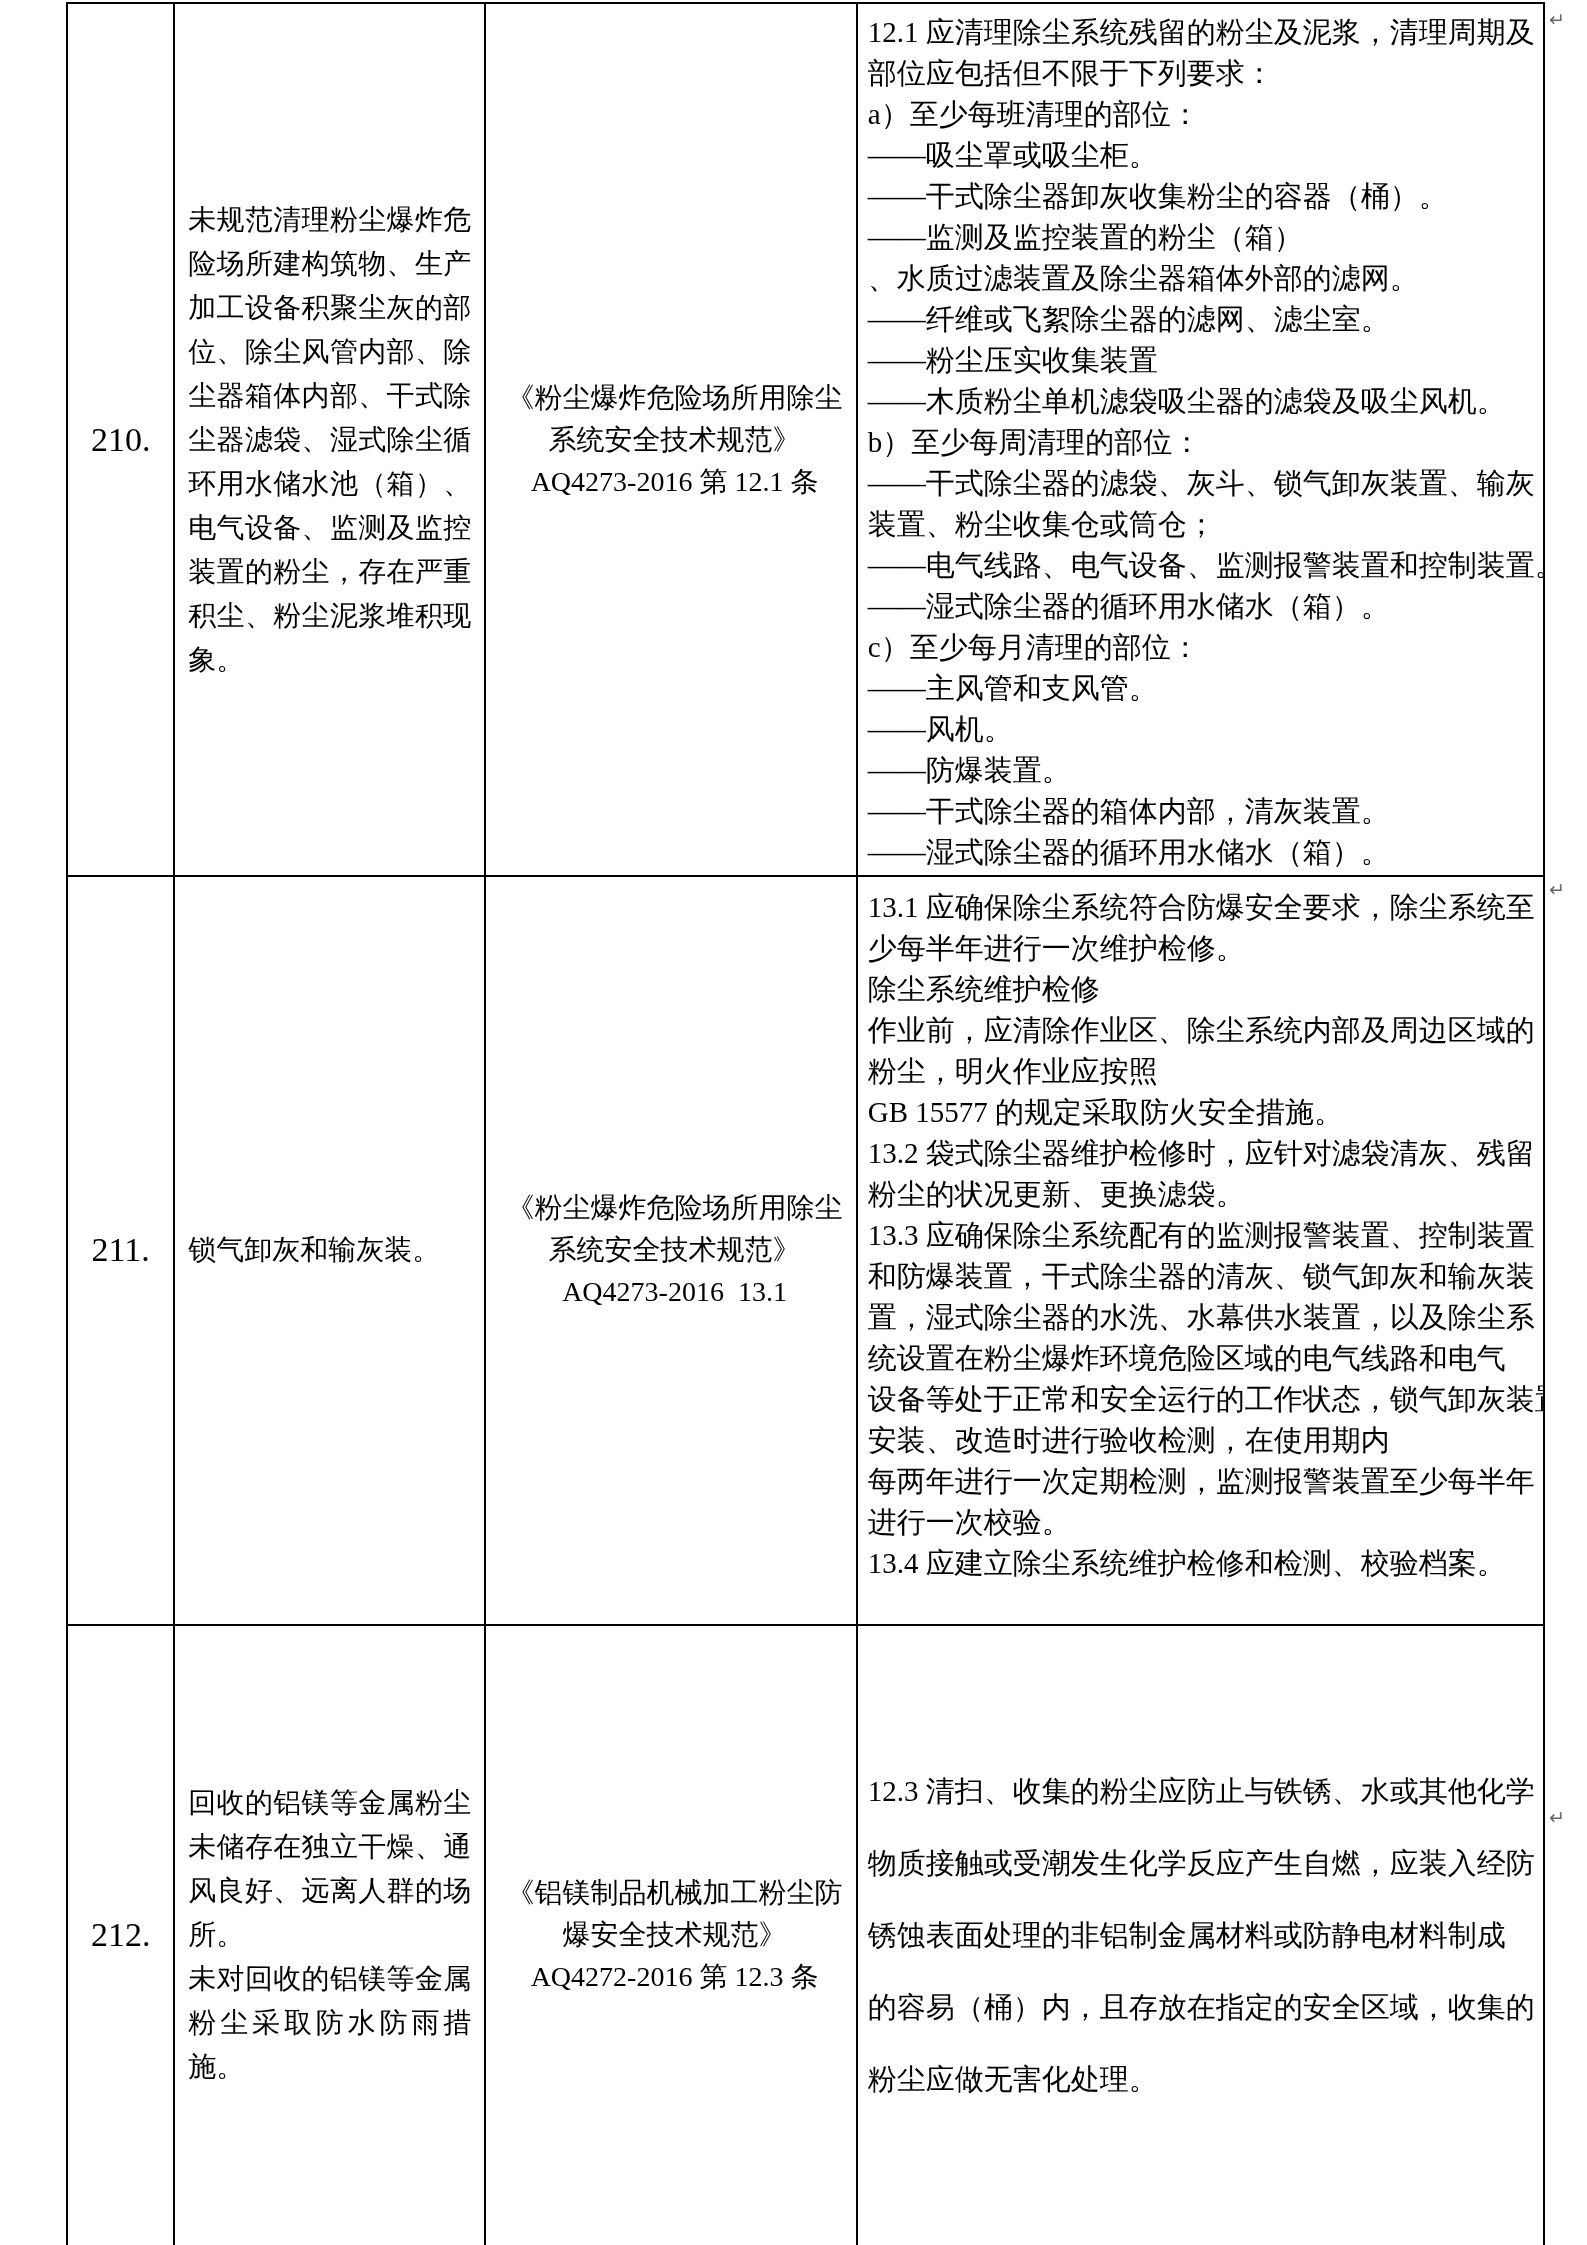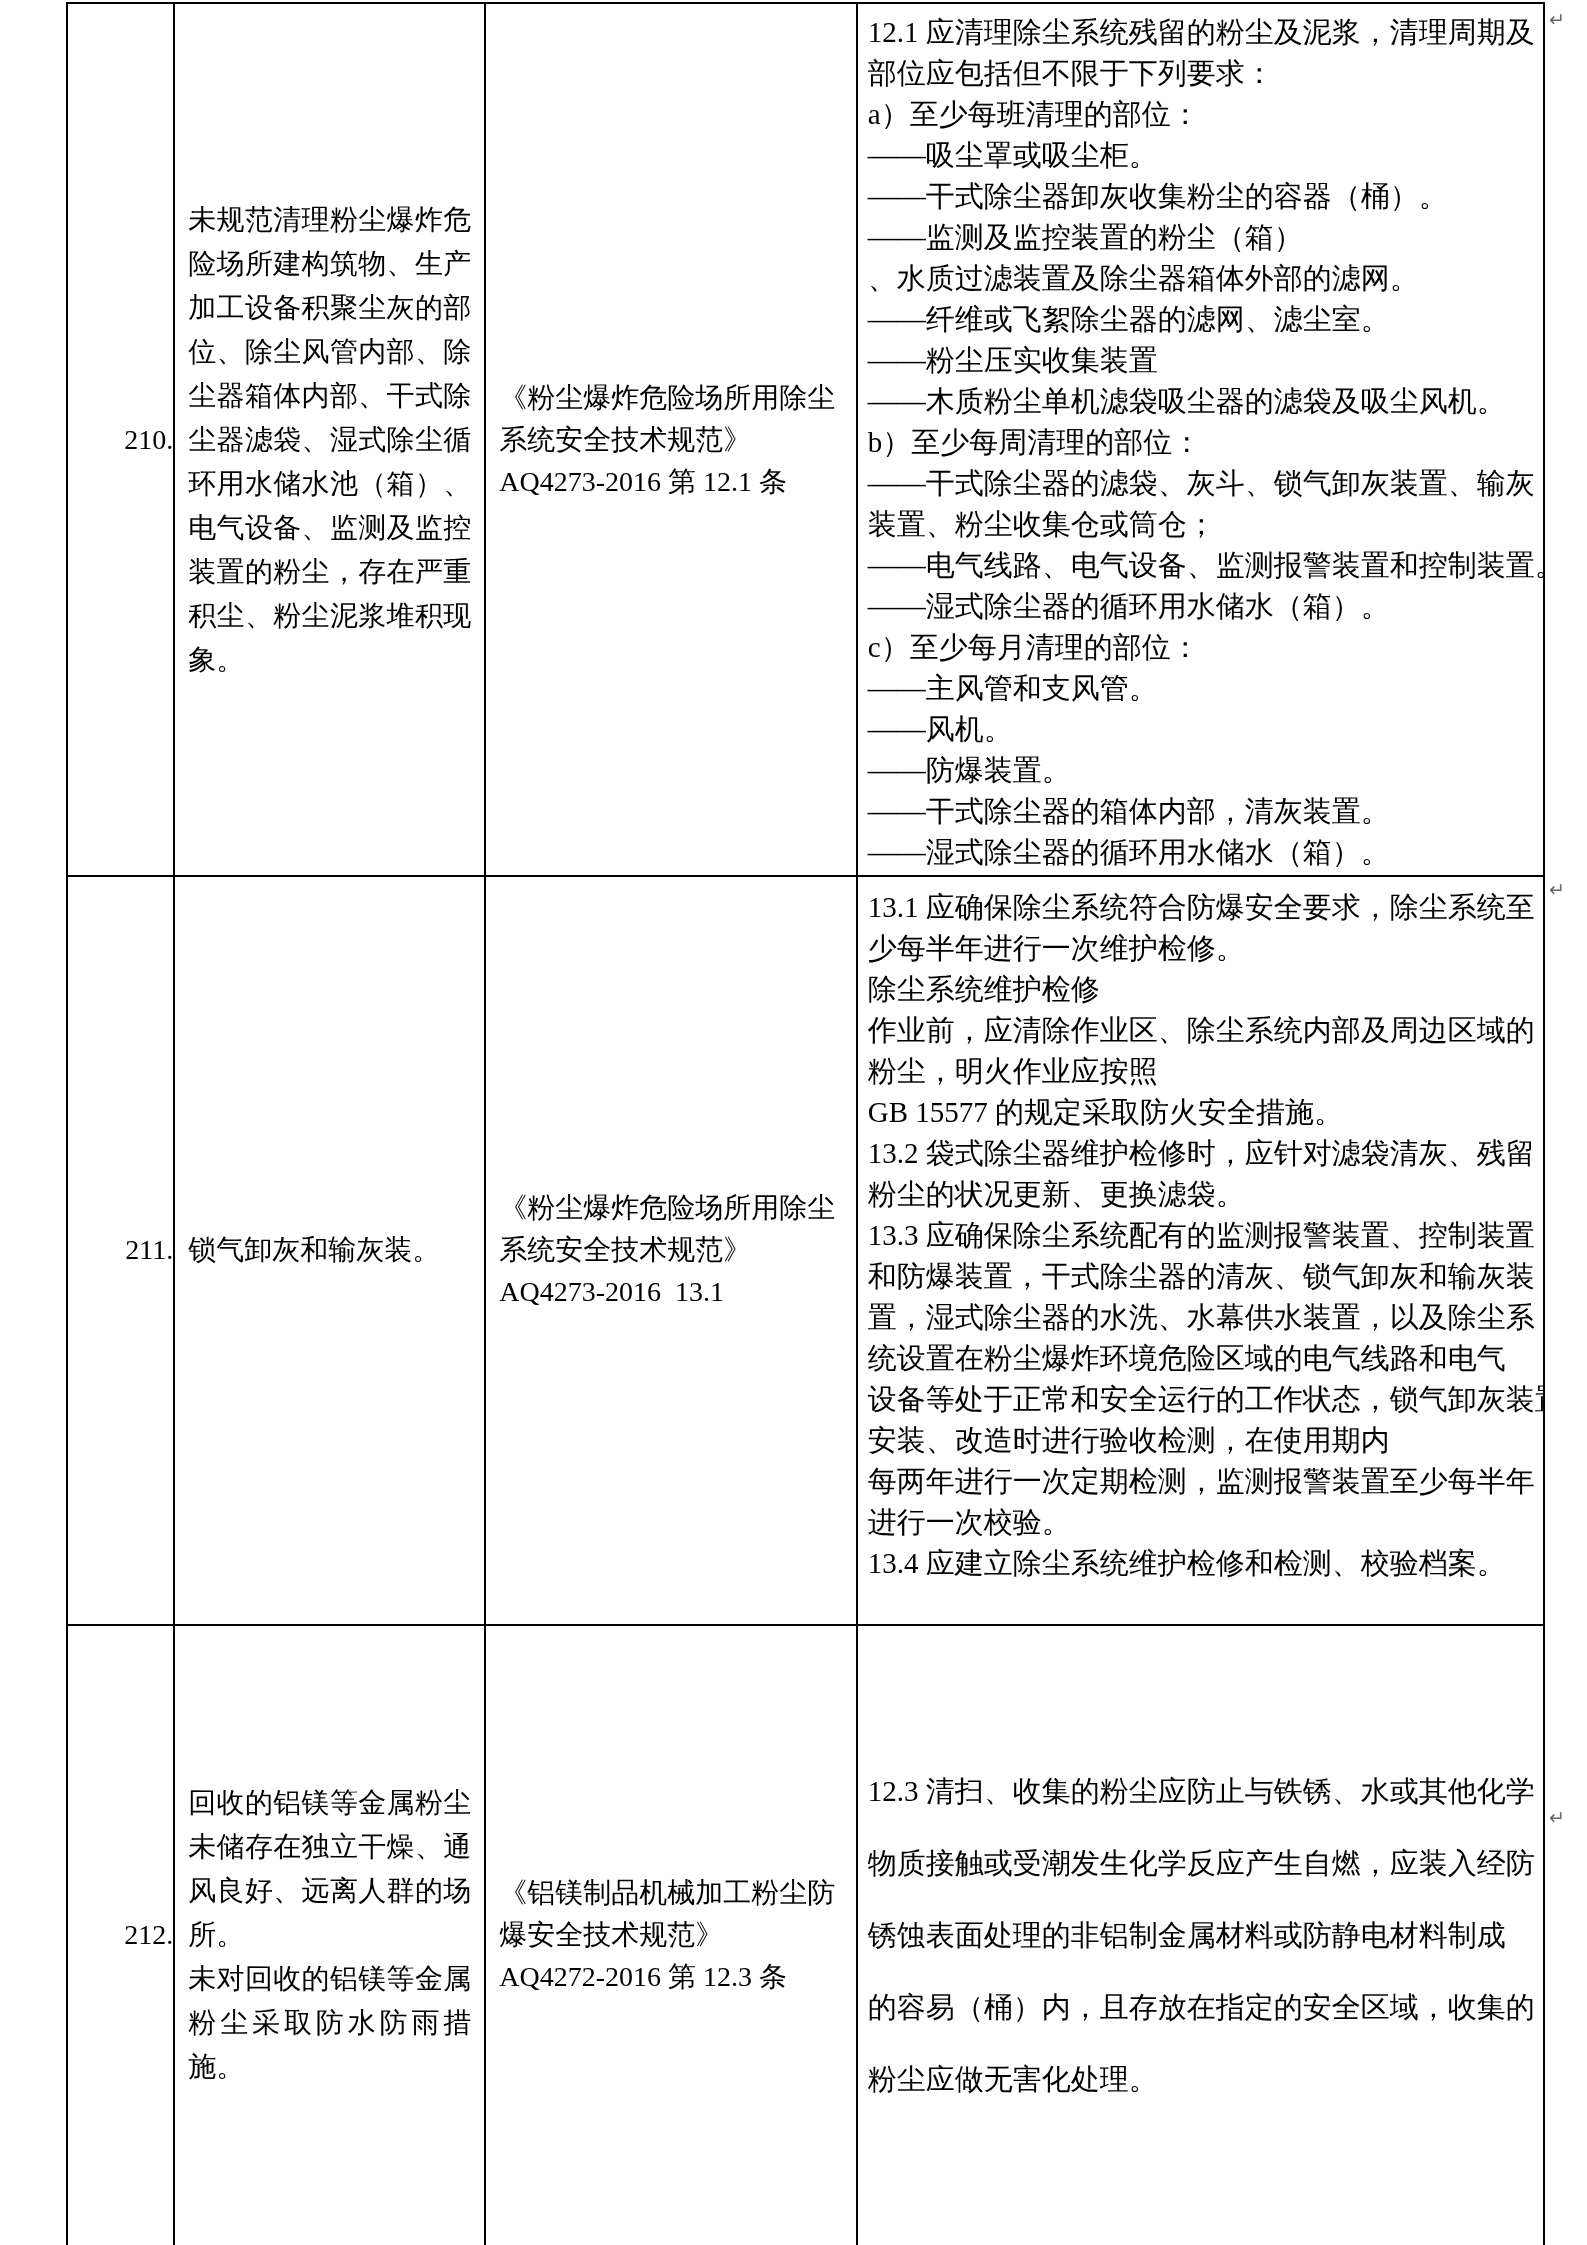--- a/index.html
+++ b/index.html
@@ -30,37 +30,37 @@
   .r1{height:749px;}
   .r2{height:620px;border-bottom:none;}
   .cell{
     box-sizing:border-box;
     display:flex;flex-direction:column;justify-content:center;
     overflow:hidden;
   }
   .c-num{
     width:108px;
     border-right:2px solid #000;
-    text-align:right;
-    font-size:28px;
+    text-align:center;
+    font-size:34px;
   }
   .c-desc{
     width:313px;
     border-right:2px solid #000;
     padding:16px 13px;
     font-size:28px;line-height:44px;
   }
   .c-desc .ln{white-space:normal;text-align:justify;text-justify:inter-ideograph;}
   .c-reg{
     width:374px;
     border-right:2px solid #000;
     padding:0 6px 0 13px;
     font-size:28px;line-height:42px;
   }
-  .c-reg .ln{white-space:pre;}
+  .c-reg .ln{white-space:pre;text-align:center;}
   .c-detail{
     width:690px;
     padding:0 4px 0 10px;
     font-size:29px;line-height:41px;
   }
   .c-detail .ln{white-space:pre;}
   .r0 .c-detail{justify-content:flex-start;padding-top:8px;}
   .r1 .c-detail{justify-content:flex-start;padding-top:10px;}
   .r2 .c-detail{justify-content:center;gap:31px;}
   .pmark{

